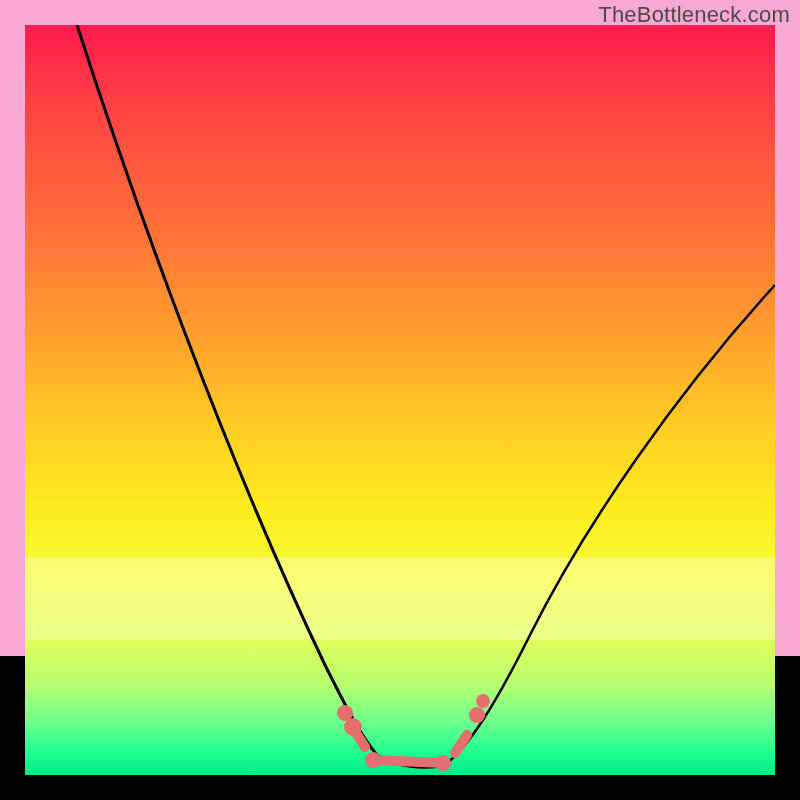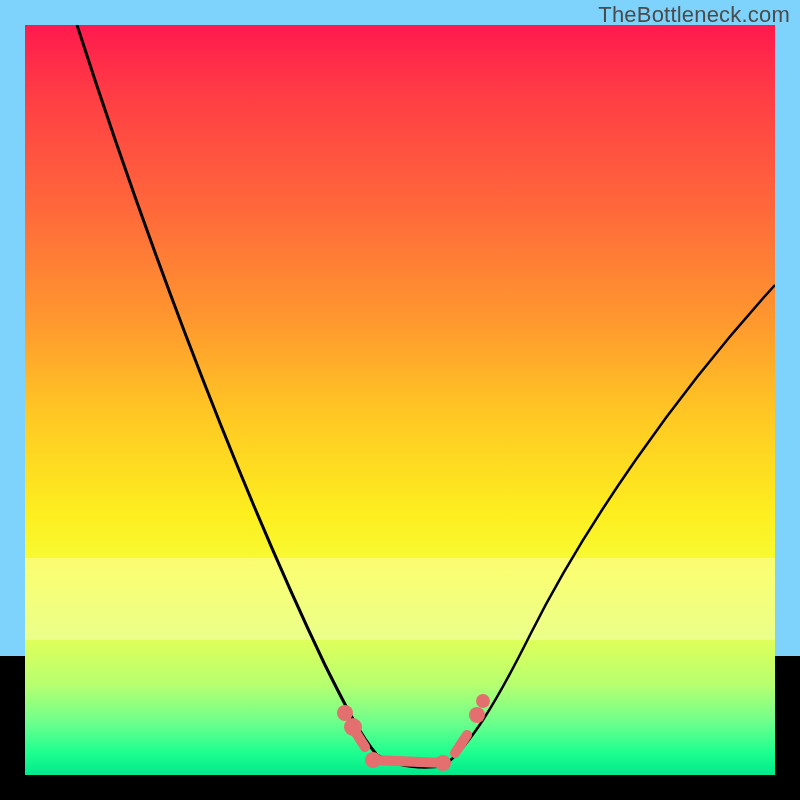--- a/index.html
+++ b/index.html
@@ -8,21 +8,21 @@
     width: 800px;
     height: 800px;
     background: #000;
     overflow: hidden;
     font-family: Arial, Helvetica, sans-serif;
   }
   .frame {
     position: relative;
     width: 800px;
     height: 656px;
-    background: #7dd3fc;
+    background: #f9a8d4;
   }
   .plot-area {
     position: absolute;
     left: 25px;
     top: 25px;
     width: 750px;
     height: 750px;
     
     background: linear-gradient(to bottom,
       #ff1a4d 0%,

